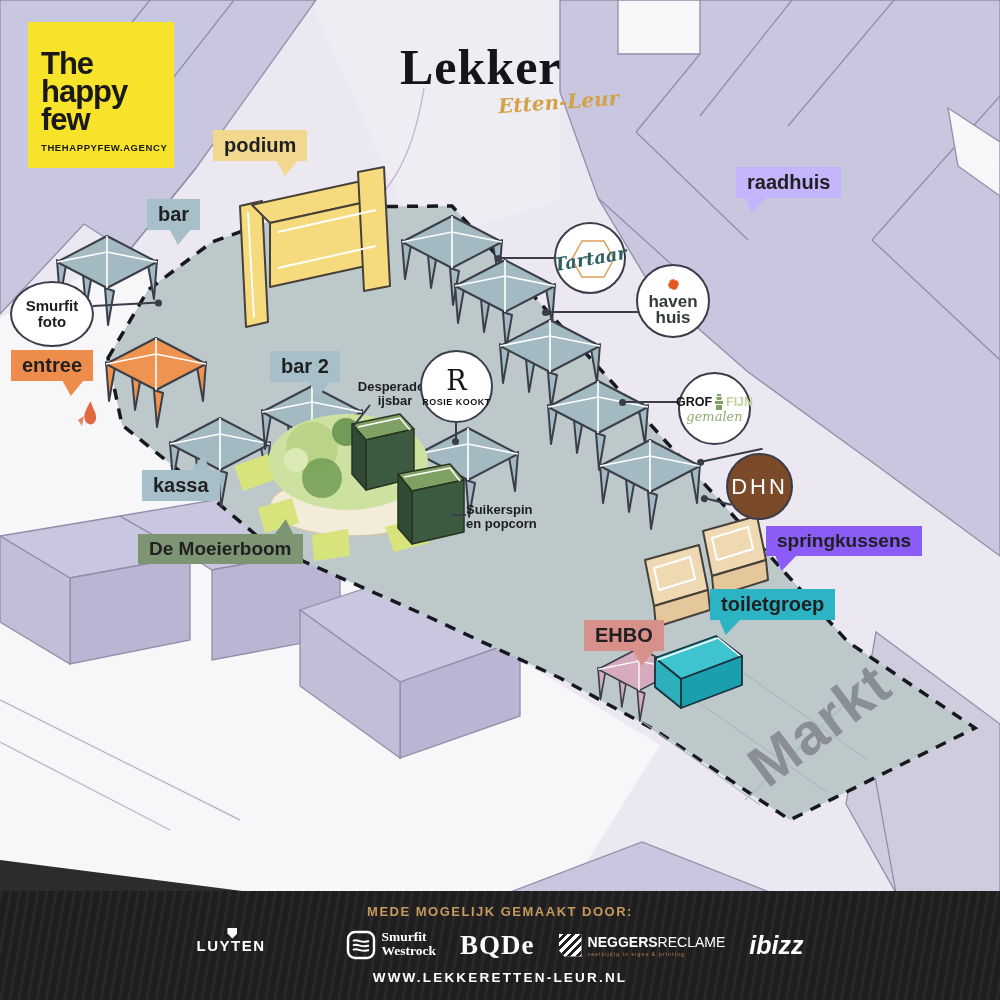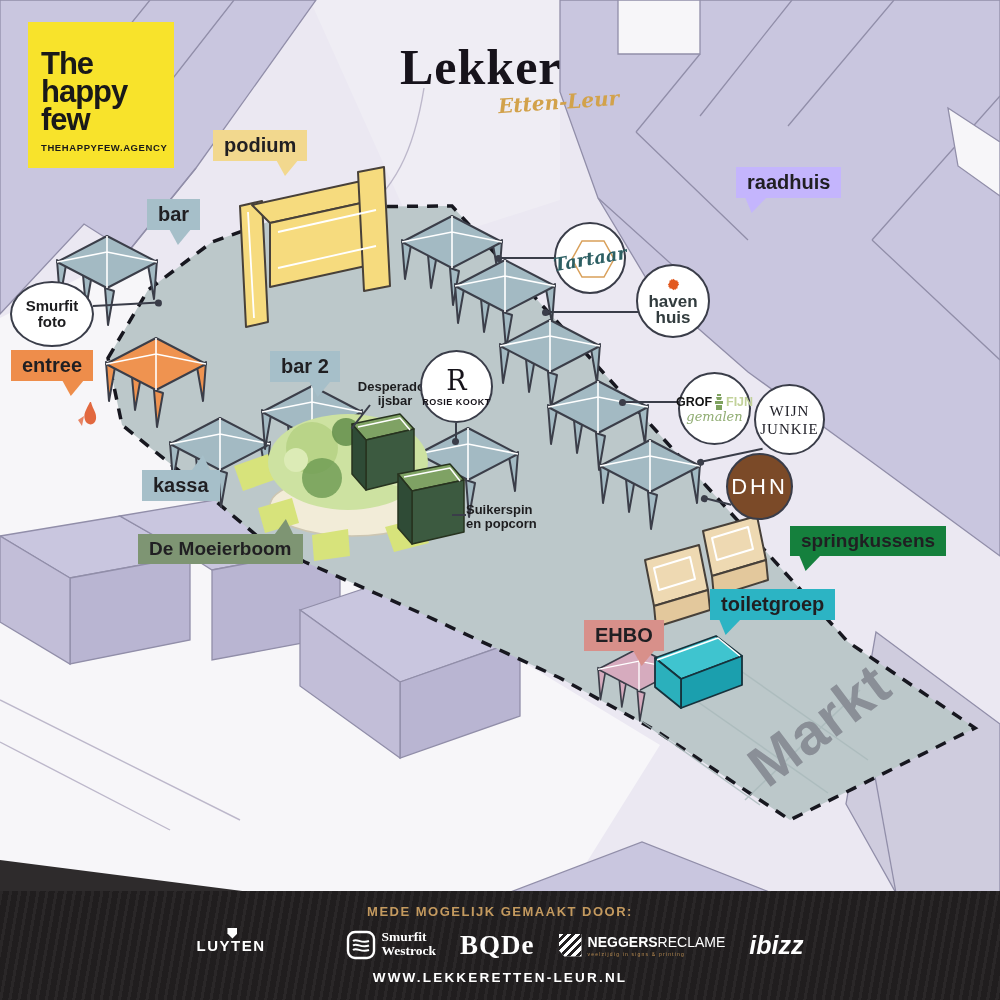--- a/index.html
+++ b/index.html
@@ -253,21 +253,21 @@
 <div class="conn no-dot" style="left:370px;top:404px;width:30px;transform:rotate(128deg);"></div>
 <div class="conn no-dot" style="left:452px;top:514px;width:14px;"></div>
 
 <div class="tag pt-br" style="left:213px;top:130px;background:#f2d88e;">podium</div>
 <div class="tag pt-br" style="left:147px;top:199px;background:#a6bfc9;">bar</div>
 <div class="tag pt-br" style="left:11px;top:350px;background:#ee8d4b;">entree</div>
 <div class="tag pt-br" style="left:270px;top:351px;background:#a6bfc9;">bar 2</div>
 <div class="tag pt-tr" style="left:142px;top:470px;background:#a6bfc9;">kassa</div>
 <div class="tag pt-tr" style="left:138px;top:534px;background:#7e9573;font-size:19px;">De Moeierboom</div>
 <div class="tag pt-bl" style="left:736px;top:167px;background:#c4b5fd;">raadhuis</div>
-<div class="tag pt-bl" style="left:766px;top:526px;background:#15803d;font-size:19px;margin-left:24px;">springkussens</div>
+<div class="tag pt-bl" style="left:766px;top:526px;background:#8b5cf6;font-size:19px;">springkussens</div>
 <div class="tag pt-bl" style="left:710px;top:589px;background:#2cb4c4;">toiletgroep</div>
 <div class="tag pt-br" style="left:584px;top:620px;background:#d8908a;">EHBO</div>
 
 <div class="badge linkedin">
   <span>Smurfit</span>
   <span>foto</span>
 </div>
 
 <div class="badge b-tartaar">
   <svg class="tartaar-hex" width="46" height="44">
@@ -297,26 +297,20 @@
   <div class="grof-row">
     <span class="grof-1">GROF</span>
     <svg width="10" height="16" viewBox="0 0 10 16">
       <path d="M3,0h4v2h-4z M2,3h6l-1,3h-4z M1,7h8v3h-8z M2,11h6v5h-6z" fill="#7fa25f"></path>
     </svg>
     <span class="grof-2">FIJN</span>
   </div>
   <span class="grof-3">gemalen</span>
 </div>
 
-<div class="badge b-wijn">
-  <div class="wijn-txt">
-    <div>WIJN</div>
-    <div>JUNKIE</div>
-  </div>
-</div>
 
 <div class="badge b-dhn">
   <span class="dhn-txt">DHN</span>
 </div>
 
 <div class="note" style="left:344px;top:380px;width:102px;">
   <div>Desperados</div>
   <div>ijsbar</div>
 </div>
 <div class="note" style="left:466px;top:503px;width:96px;text-align:left;">

